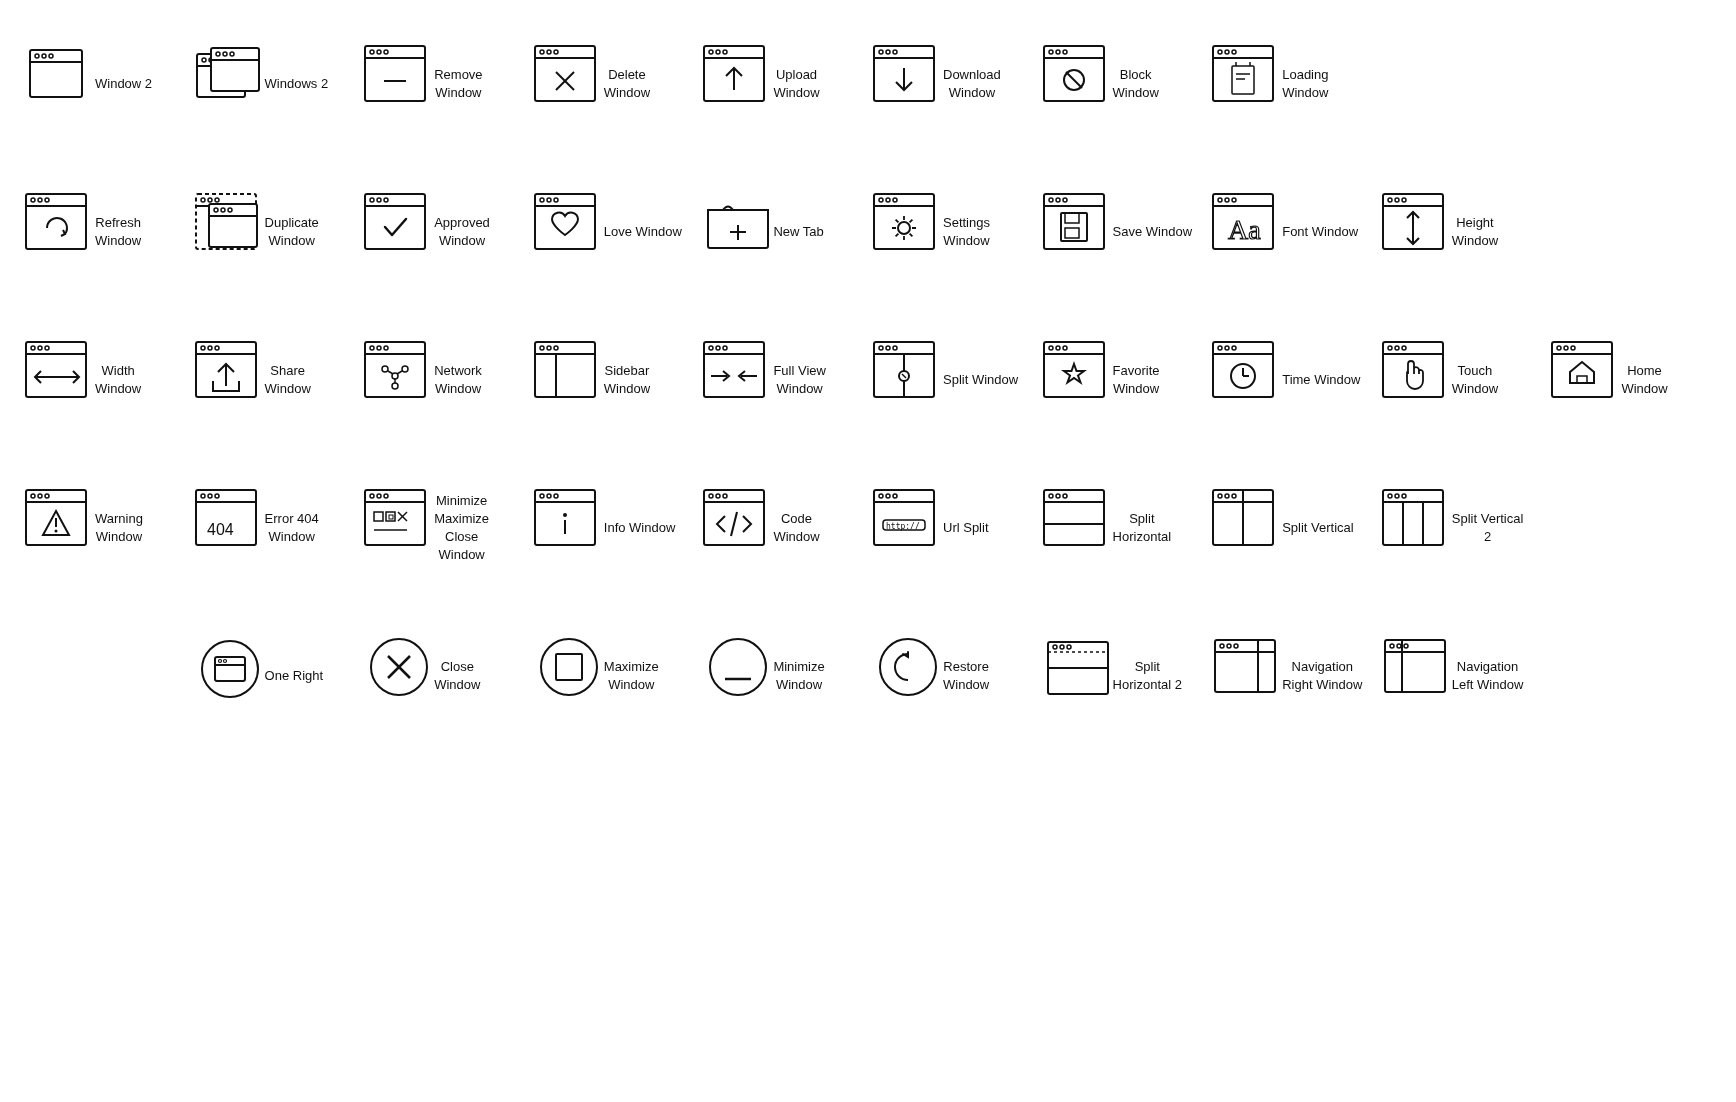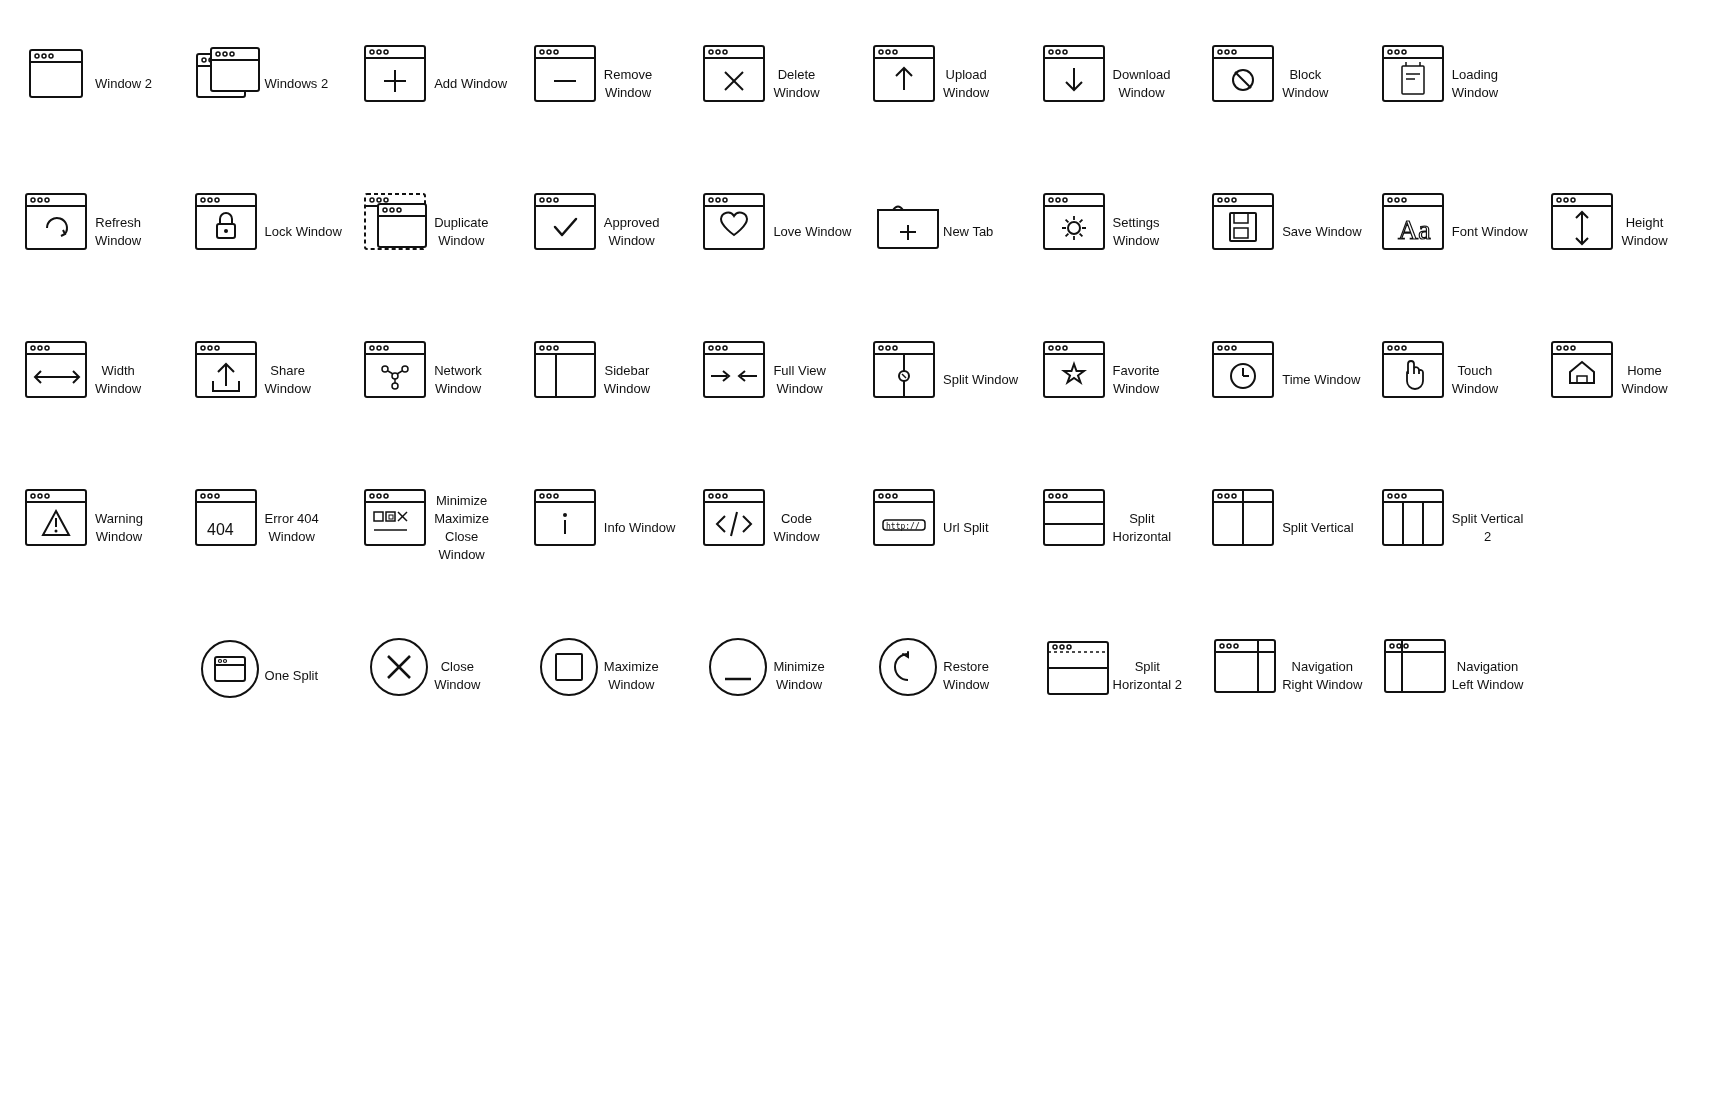--- a/index.html
+++ b/index.html
@@ -68,34 +68,20 @@
       <div class="icon-label">Windows 2</div>
     </div>
     <div class="icon-item">
       <div><svg viewBox="0 0 70 70" fill="none" xmlns="http://www.w3.org/2000/svg">
 
     <rect x="1" y="6" width="60" height="55" rx="2" ry="2" stroke="#111" stroke-width="2" fill="none"></rect>
     <line x1="1" y1="18" x2="61" y2="18" stroke="#111" stroke-width="2"></line>
     <circle cx="8" cy="12" r="2" stroke="#111" stroke-width="1.5" fill="none"></circle>
     <circle cx="15" cy="12" r="2" stroke="#111" stroke-width="1.5" fill="none"></circle>
     <circle cx="22" cy="12" r="2" stroke="#111" stroke-width="1.5" fill="none"></circle>
-    <line x1="31" y1="30" x2="31" y2="52" stroke="#111" stroke-width="2"></line>
-          <line x1="20" y1="41" x2="42" y2="41" stroke="#111" stroke-width="2"></line>
-
-  </svg></div>
-      <div class="icon-label">Add Window</div>
-    </div>
-    <div class="icon-item">
-      <div><svg viewBox="0 0 70 70" fill="none" xmlns="http://www.w3.org/2000/svg">
-
-    <rect x="1" y="6" width="60" height="55" rx="2" ry="2" stroke="#111" stroke-width="2" fill="none"></rect>
-    <line x1="1" y1="18" x2="61" y2="18" stroke="#111" stroke-width="2"></line>
-    <circle cx="8" cy="12" r="2" stroke="#111" stroke-width="1.5" fill="none"></circle>
-    <circle cx="15" cy="12" r="2" stroke="#111" stroke-width="1.5" fill="none"></circle>
-    <circle cx="22" cy="12" r="2" stroke="#111" stroke-width="1.5" fill="none"></circle>
     <line x1="20" y1="41" x2="42" y2="41" stroke="#111" stroke-width="2"></line>
 
   </svg></div>
       <div class="icon-label">Remove<br>Window</div>
     </div>
     <div class="icon-item">
       <div><svg viewBox="0 0 70 70" fill="none" xmlns="http://www.w3.org/2000/svg">
 
     <rect x="1" y="6" width="60" height="55" rx="2" ry="2" stroke="#111" stroke-width="2" fill="none"></rect>
     <line x1="1" y1="18" x2="61" y2="18" stroke="#111" stroke-width="2"></line>
@@ -174,35 +160,20 @@
     <rect x="1" y="6" width="60" height="55" rx="2" ry="2" stroke="#111" stroke-width="2" fill="none"></rect>
     <line x1="1" y1="18" x2="61" y2="18" stroke="#111" stroke-width="2"></line>
     <circle cx="8" cy="12" r="2" stroke="#111" stroke-width="1.5" fill="none"></circle>
     <circle cx="15" cy="12" r="2" stroke="#111" stroke-width="1.5" fill="none"></circle>
     <circle cx="22" cy="12" r="2" stroke="#111" stroke-width="1.5" fill="none"></circle>
     <path d="M22 40 a10 10 0 1 1 18 6" stroke="#111" stroke-width="2" fill="none"></path>
           <polyline points="36,48 40,46 38,42" stroke="#111" stroke-width="2" fill="none"></polyline>
 
   </svg></div>
       <div class="icon-label">Refresh<br>Window</div>
-    </div>
-    <div class="icon-item">
-      <div><svg viewBox="0 0 70 70" fill="none" xmlns="http://www.w3.org/2000/svg">
-
-    <rect x="1" y="6" width="60" height="55" rx="2" ry="2" stroke="#111" stroke-width="2" fill="none"></rect>
-    <line x1="1" y1="18" x2="61" y2="18" stroke="#111" stroke-width="2"></line>
-    <circle cx="8" cy="12" r="2" stroke="#111" stroke-width="1.5" fill="none"></circle>
-    <circle cx="15" cy="12" r="2" stroke="#111" stroke-width="1.5" fill="none"></circle>
-    <circle cx="22" cy="12" r="2" stroke="#111" stroke-width="1.5" fill="none"></circle>
-    <rect x="22" y="36" width="18" height="14" rx="2" stroke="#111" stroke-width="2" fill="none"></rect>
-          <path d="M25 36 v-5 a6 6 0 0 1 12 0 v5" stroke="#111" stroke-width="2" fill="none"></path>
-          <circle cx="31" cy="43" r="2" fill="#111"></circle>
-
-  </svg></div>
-      <div class="icon-label">Lock Window</div>
     </div>
     <div class="icon-item">
       <div><svg viewBox="0 0 70 70" fill="none" xmlns="http://www.w3.org/2000/svg">
 
     <rect x="1" y="6" width="60" height="55" rx="2" ry="2" stroke="#111" stroke-width="2" fill="none" stroke-dasharray="4,3"></rect>
     <line x1="1" y1="18" x2="61" y2="18" stroke="#111" stroke-width="2" stroke-dasharray="none"></line>
     <circle cx="8" cy="12" r="2" stroke="#111" stroke-width="1.5" fill="none"></circle>
     <circle cx="15" cy="12" r="2" stroke="#111" stroke-width="1.5" fill="none"></circle>
     <circle cx="22" cy="12" r="2" stroke="#111" stroke-width="1.5" fill="none"></circle>
 
@@ -591,21 +562,21 @@
       <div class="icon-label"></div>
     </div>
     <div class="icon-item">
       <div><svg viewBox="0 0 70 70" fill="none" xmlns="http://www.w3.org/2000/svg">
     <circle cx="35" cy="37" r="28" stroke="#111" stroke-width="2" fill="none"></circle>
     <rect x="20" y="25" width="30" height="24" rx="2" stroke="#111" stroke-width="2" fill="none"></rect>
     <line x1="20" y1="33" x2="50" y2="33" stroke="#111" stroke-width="2"></line>
     <circle cx="25" cy="29" r="1.5" stroke="#111" stroke-width="1.2" fill="none"></circle>
     <circle cx="30" cy="29" r="1.5" stroke="#111" stroke-width="1.2" fill="none"></circle>
   </svg></div>
-      <div class="icon-label">One Split</div>
+      <div class="icon-label">One Right</div>
     </div>
     <div class="icon-item">
       <div><svg viewBox="0 0 70 70" fill="none" xmlns="http://www.w3.org/2000/svg">
     <circle cx="35" cy="35" r="28" stroke="#111" stroke-width="2" fill="none"></circle>
     <line x1="24" y1="24" x2="46" y2="46" stroke="#111" stroke-width="2.5"></line>
     <line x1="46" y1="24" x2="24" y2="46" stroke="#111" stroke-width="2.5"></line>
   </svg></div>
       <div class="icon-label">Close<br>Window</div>
     </div>
     <div class="icon-item">

